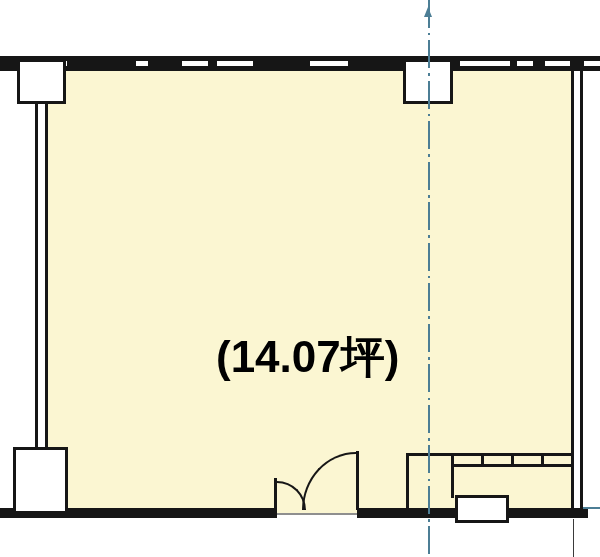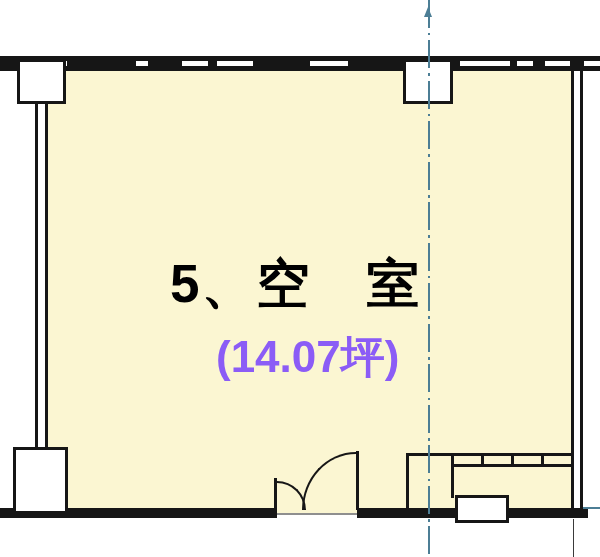--- a/index.html
+++ b/index.html
@@ -38,21 +38,21 @@
   .cl-arrow{
     z-index:4;width:0;height:0;
     border-left:4.5px solid transparent;border-right:4.5px solid transparent;
     border-bottom:10px solid var(--teal,#4C7E95);
   }
   .room-label{
     z-index:5;color:#000;font-weight:700;font-size:53px;line-height:1;
     letter-spacing:2px;white-space:nowrap;
   }
   .area-label{
-    z-index:5;color:#8b5cf6;font-weight:700;font-size:44px;line-height:1;white-space:nowrap;
+    z-index:5;color:#000000;font-weight:700;font-size:44px;line-height:1;white-space:nowrap;
   }
 </style>
 </head>
 <body>
 
 <div class="canvas">
 
   <div class="abs room-fill" style="left:47px;top:71px;width:524px;height:437px;"></div>
 
   <div class="abs wall" style="left:0;top:56px;width:600px;height:15px;"></div>
@@ -93,20 +93,17 @@
   <div class="abs door-leaf" style="left:274px;top:478px;width:3px;height:32px;"></div>
   <div class="abs arc-small" style="left:277px;top:481px;width:29px;height:29px;"></div>
   <div class="abs door-leaf" style="left:356px;top:451px;width:3px;height:59px;"></div>
   <div class="abs arc-big" style="left:302px;top:452px;width:54px;height:58px;"></div>
 
   <div class="abs centerline-v" style="left:428px;top:0;height:557px;"></div>
   <div class="abs cl-arrow" style="left:424px;top:7px;"></div>
   <div class="abs centerline-dark" style="left:572.5px;top:519px;height:38px;"></div>
   <div class="abs centerline-h" style="left:583px;top:507px;width:17px;"></div>
 
-  <div class="abs room-label" style="left:170px;top:257px;">
-    <span>5、空　室</span>
-  </div>
   <div class="abs area-label" style="left:216px;top:335px;">
     <span>(14.07坪)</span>
   </div>
 
 </div>
 
 </body></html>

